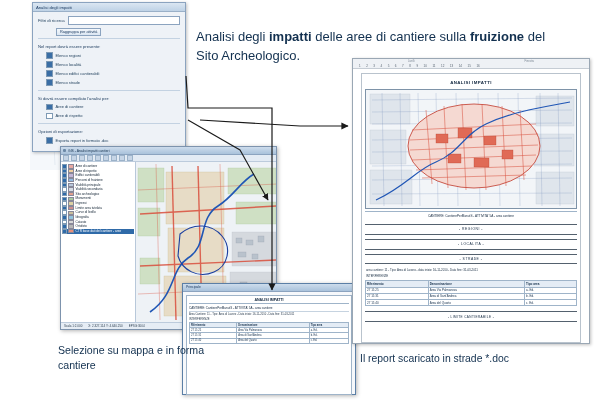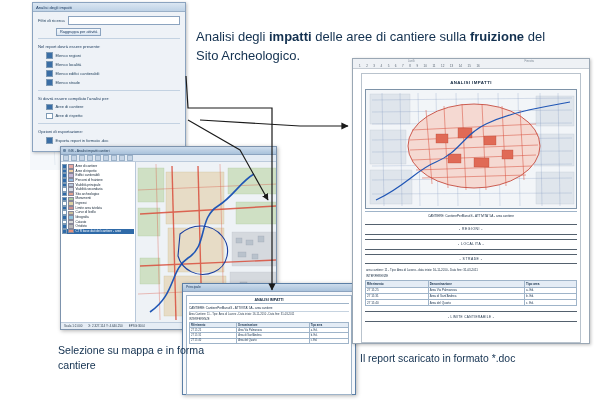--- a/index.html
+++ b/index.html
@@ -479,13 +479,13 @@
   <path d="M186,76 L188,108 L272,108 L272,290" stroke="#1a1a1a" stroke-width="1.2" fill="none" marker-end="url(#ah)"></path>
   <path d="M188,120 L240,150 L268,200" stroke="#1a1a1a" stroke-width="1.1" fill="none" marker-end="url(#ah)"></path>
   <path d="M200,120 L300,126 L348,126" stroke="#1a1a1a" stroke-width="1.2" fill="none" marker-end="url(#ah)"></path>
 </svg>
 
 <div class="cap-main">
   <span>Analisi degli </span><b>impatti</b><span> delle aree di cantiere sulla </span><b>fruizione</b><span> del Sito Archeologico.</span>
 </div>
 
 <div class="cap-bl">Selezione su mappa e in forma cantiere</div>
-<div class="cap-br">Il report scaricato in formato *.doc</div>
+<div class="cap-br">Il report scaricato in strade *.doc</div>
 
 </body></html>

